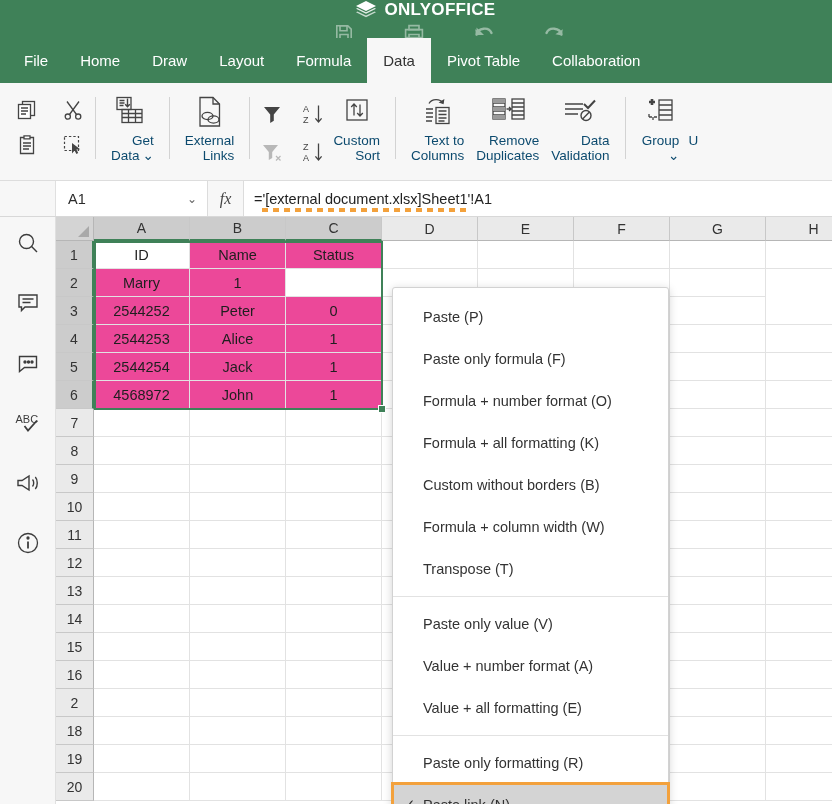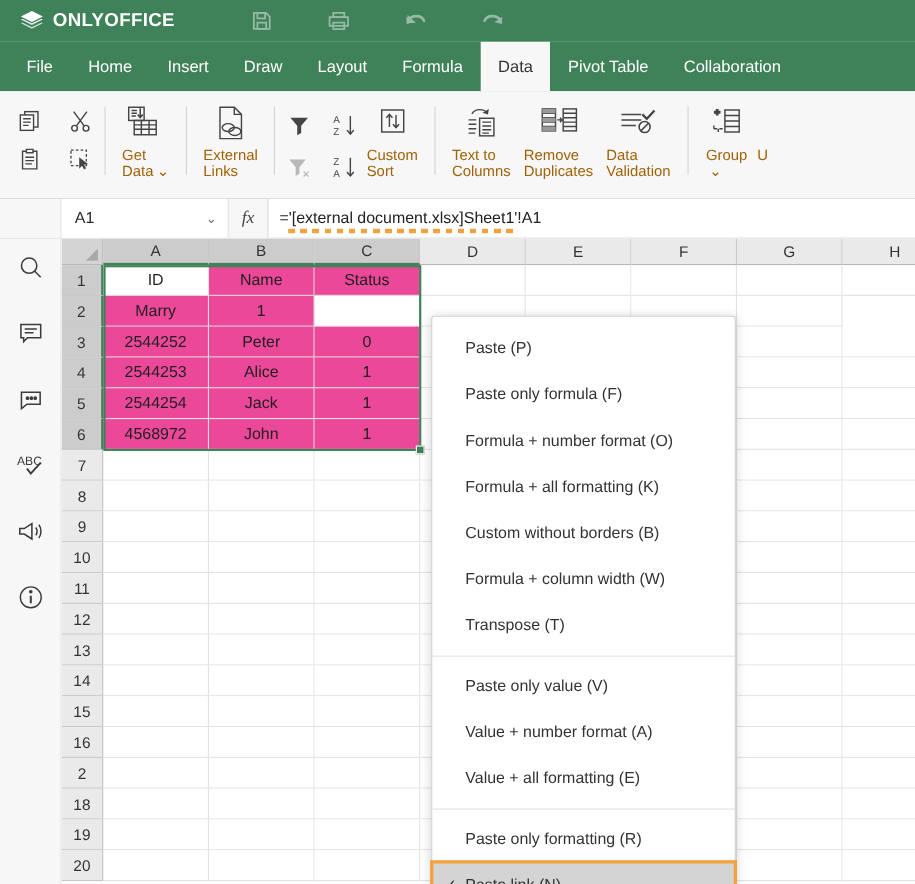--- a/index.html
+++ b/index.html
@@ -8,21 +8,21 @@
     overflow: hidden;
     font-family: "Liberation Sans", sans-serif;
     background: #ffffff;
   }
   #app { position: relative; width: 832px; height: 804px; overflow: hidden; }
 
   
   .titlebar {
     position: absolute; top: 0; left: 0; width: 832px; height: 38px;
     background: #3f8158;
-    display: flex; align-items: center;
+    display: flex; align-items: center; flex-direction: column;
   }
   .logo-wrap { display: flex; align-items: center; margin-left: 18px; gap: 8px; }
   .logo-mark { width: 22px; height: 20px; position: relative; }
   .logo-text { color: #ffffff; font-size: 17px; font-weight: bold; letter-spacing: .3px; }
 
   .qa-icons { display: flex; align-items: center; gap: 44px; margin-left: 66px; }
   .qa-btn { width: 26px; height: 26px; display: flex; align-items: center; justify-content: center; opacity: .45; }
   .qa-btn svg { display: block; }
 
   
@@ -48,21 +48,21 @@
   .rb-sep { width: 1px; height: 62px; background: #d3d3d3; margin: 14px 9px 0 9px; flex: none; }
   .rb-clip { display: flex; flex-direction: column; gap: 9px; margin: 14px 0 0 14px; flex: none; }
   .rb-clip-row { display: flex; gap: 20px; }
   .rb-ic { width: 26px; height: 26px; display: flex; align-items: center; justify-content: center; color: #444; }
   .rb-big {
     display: flex; flex-direction: column; align-items: center;
     width: auto; min-width: 52px; padding: 10px 6px 0 6px; flex: none;
   }
   .rb-big .gl { height: 38px; display: flex; align-items: center; justify-content: center; color: #444; }
   .rb-big .lbl {
-    font-size: 13.5px; color: #a16207; text-align: left; line-height: 15px; margin-top: 2px;
+    font-size: 13.5px; color: #0c4a6e; text-align: right; line-height: 15px; margin-top: 2px;
     white-space: pre-line;
   }
   .caret { display: inline-block; margin-left: 3px; }
   .rb-stack { display: flex; flex-direction: column; gap: 8px; margin: 16px 0 0 0; flex: none; }
   .rb-stack .rb-ic { height: 30px; }
   .rb-col2 { display: flex; gap: 16px; }
 
   
   .fbar {
     position: absolute; top: 181px; left: 0; width: 832px; height: 36px;
@@ -197,21 +197,20 @@
           <path d="M19.5 11.5 C18 4.5 7 3.5 4.5 10"></path>
           <path d="M20.8 6.2 L19.8 12.6 L13.4 11.2 Z" fill="#ffffff" stroke="none"></path>
         </svg>
       </span>
     </div>
   </div>
 
   <div class="tabbar">
     <div class="tab first">File</div>
     <div class="tab">Home</div>
-    <div class="tab">Insert</div>
     <div class="tab">Draw</div>
     <div class="tab">Layout</div>
     <div class="tab">Formula</div>
     <div class="tab active">Data</div>
     <div class="tab">Pivot Table</div>
     <div class="tab">Collaboration</div>
   </div>
 
   <div class="ribbon">
 

